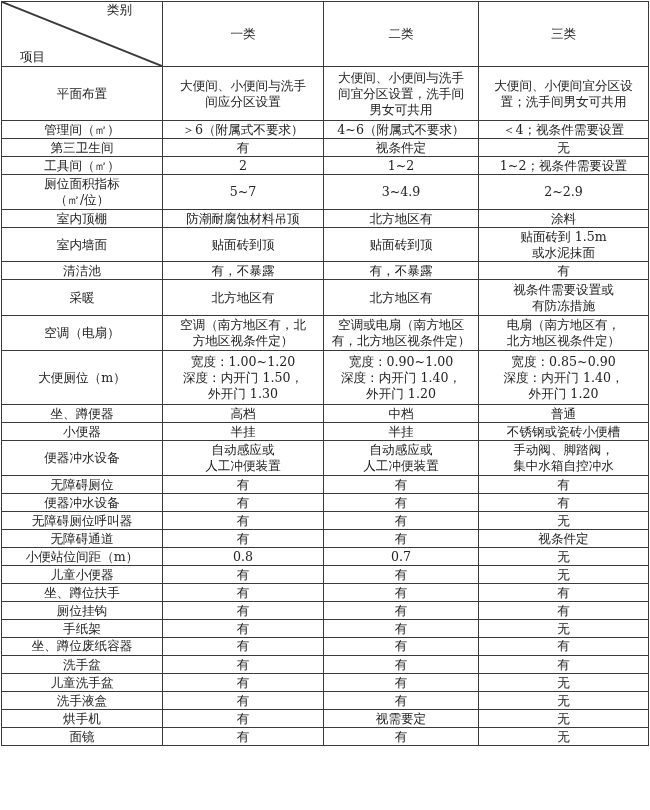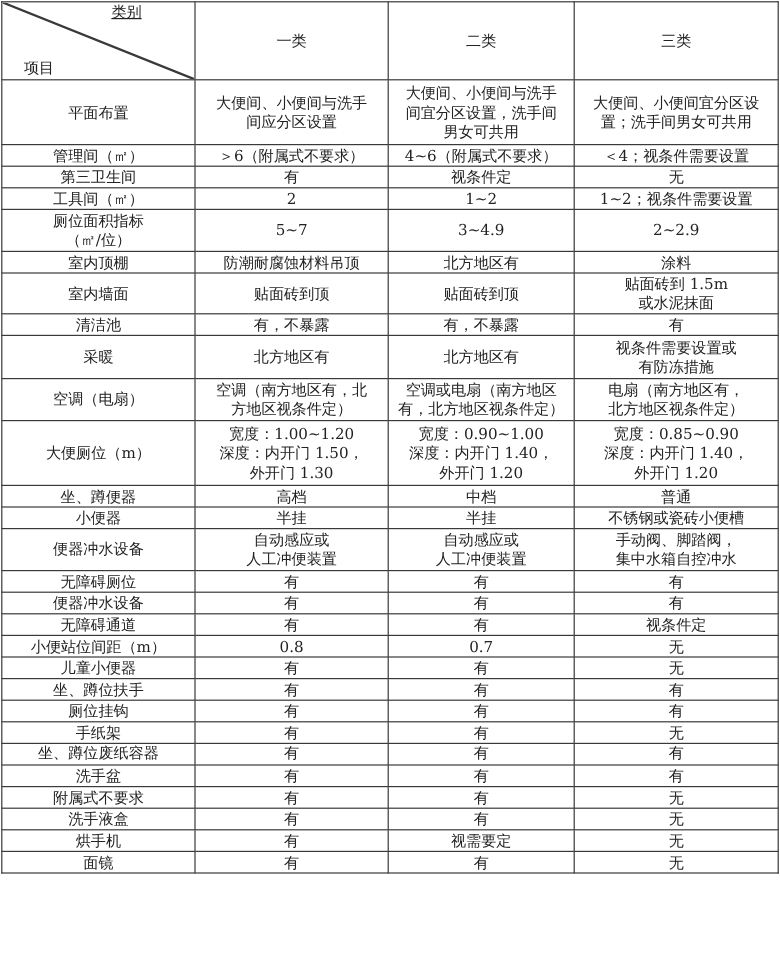--- a/index.html
+++ b/index.html
@@ -18,21 +18,21 @@
     text-align: center;
     vertical-align: middle;
     padding: 0 1px;
     line-height: 16px;
     white-space: pre-line;
     overflow: hidden;
   }
   #sheet td.item { }
   .hdr-corner { position: relative; padding: 0 !important; }
   .hdr-corner svg { position: absolute; left: 0; top: 0; width: 100%; height: 100%; }
-  .corner-top { position: absolute; right: 44px; top: 0px; line-height: 16px; text-decoration: underline; }
+  .corner-top { position: absolute; right: 30px; top: 0px; line-height: 16px; }
   .corner-bottom { position: absolute; left: 18px; bottom: 1px; line-height: 16px; }
 </style>
 </head>
 <body>
 
 <table id="sheet">
   <colgroup>
     <col style="width:161px">
     <col style="width:161px">
     <col style="width:155px">
@@ -162,20 +162,26 @@
         <td>有</td>
         <td>有</td>
       </tr>
       <tr style="height: 18px;">
         <td class="item">便器冲水设备</td>
         <td>有</td>
         <td>有</td>
         <td>有</td>
       </tr>
       <tr style="height: 18px;">
+        <td class="item">无障碍厕位呼叫器</td>
+        <td>有</td>
+        <td>有</td>
+        <td>无</td>
+      </tr>
+      <tr style="height: 18px;">
         <td class="item">无障碍通道</td>
         <td>有</td>
         <td>有</td>
         <td>视条件定</td>
       </tr>
       <tr style="height: 18px;">
         <td class="item">小便站位间距（m）</td>
         <td>0.8</td>
         <td>0.7</td>
         <td>无</td>
@@ -210,21 +216,21 @@
         <td>有</td>
         <td>有</td>
       </tr>
       <tr style="height: 18px;">
         <td class="item">洗手盆</td>
         <td>有</td>
         <td>有</td>
         <td>有</td>
       </tr>
       <tr style="height: 18px;">
-        <td class="item">附属式不要求</td>
+        <td class="item">儿童洗手盆</td>
         <td>有</td>
         <td>有</td>
         <td>无</td>
       </tr>
       <tr style="height: 18px;">
         <td class="item">洗手液盒</td>
         <td>有</td>
         <td>有</td>
         <td>无</td>
       </tr>

